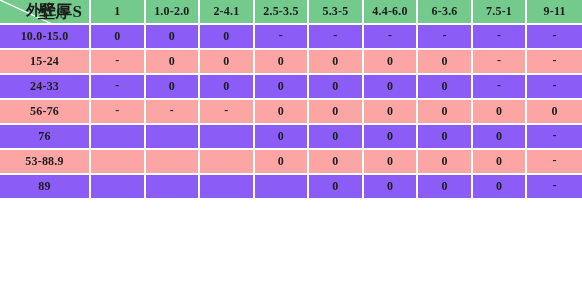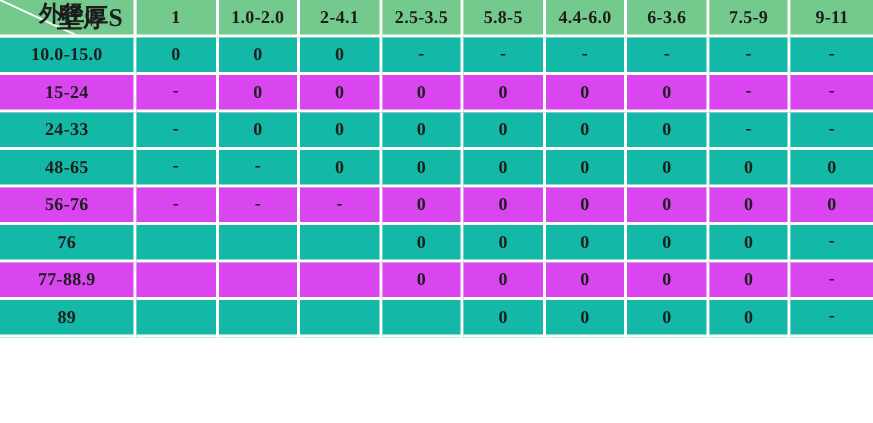--- a/index.html
+++ b/index.html
@@ -46,22 +46,22 @@
     overflow: hidden;
     white-space: nowrap;
   }
 
   table.spec-table td:last-child,
   table.spec-table th:last-child {
     border-right: none;
   }
 
   
-  .row-green td { background: #d946ef; }
-  .row-gray  td { background: #14b8a6; }
+  .row-green td { background: #fca5a5; }
+  .row-gray  td { background: #8b5cf6; }
 
   thead th { background: #74c98c; height: 42px; }
 
   
   col.c-label { width: 91px; }
   col.c-data  { width: 54.5px; }
 
   
   th.corner {
     position: relative;
@@ -130,24 +130,24 @@
           <svg class="diag" viewBox="0 0 91 42" preserveAspectRatio="none">
             <line class="diag-line" x1="0" y1="0" x2="91" y2="42"></line>
           </svg>
           <span class="lbl-top">壁厚S</span>
           <span class="lbl-bottom">外径φ</span>
         </th>
         <th>1</th>
         <th>1.0-2.0</th>
         <th>2-4.1</th>
         <th>2.5-3.5</th>
-        <th>5.8-5</th>
+        <th>5.3-5</th>
         <th>4.4-6.0</th>
         <th>6-3.6</th>
-        <th>7.5-9</th>
+        <th>7.5-1</th>
         <th>9-11</th>
       </tr>
     </thead>
     <tbody id="table-body">
         <tr class="row-gray">
           <td>10.0-15.0</td>
           <td>0</td>
           <td>0</td>
           <td>0</td>
           <td><span class="dash">-</span></td>
@@ -174,32 +174,20 @@
           <td><span class="dash">-</span></td>
           <td>0</td>
           <td>0</td>
           <td>0</td>
           <td>0</td>
           <td>0</td>
           <td>0</td>
           <td><span class="dash">-</span></td>
           <td><span class="dash">-</span></td>
         </tr>
-        <tr class="row-gray">
-          <td>48-65</td>
-          <td><span class="dash">-</span></td>
-          <td><span class="dash">-</span></td>
-          <td>0</td>
-          <td>0</td>
-          <td>0</td>
-          <td>0</td>
-          <td>0</td>
-          <td>0</td>
-          <td>0</td>
-        </tr>
         <tr class="row-green">
           <td>56-76</td>
           <td><span class="dash">-</span></td>
           <td><span class="dash">-</span></td>
           <td><span class="dash">-</span></td>
           <td>0</td>
           <td>0</td>
           <td>0</td>
           <td>0</td>
           <td>0</td>
@@ -211,21 +199,21 @@
           <td class="cell-empty"></td>
           <td class="cell-empty"></td>
           <td>0</td>
           <td>0</td>
           <td>0</td>
           <td>0</td>
           <td>0</td>
           <td><span class="dash">-</span></td>
         </tr>
         <tr class="row-green">
-          <td>77-88.9</td>
+          <td>53-88.9</td>
           <td class="cell-empty"></td>
           <td class="cell-empty"></td>
           <td class="cell-empty"></td>
           <td>0</td>
           <td>0</td>
           <td>0</td>
           <td>0</td>
           <td>0</td>
           <td><span class="dash">-</span></td>
         </tr>

